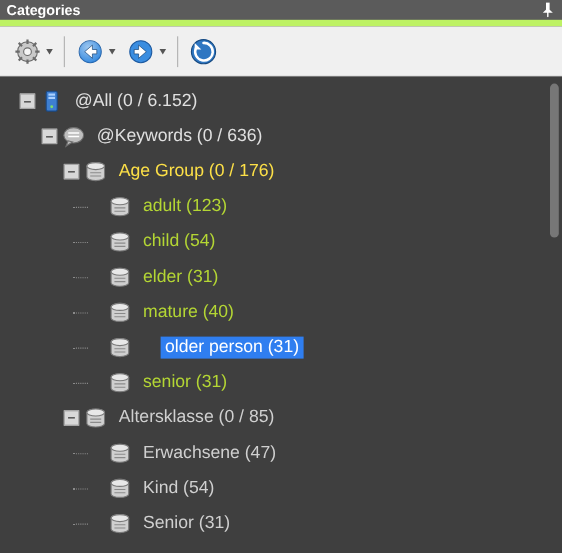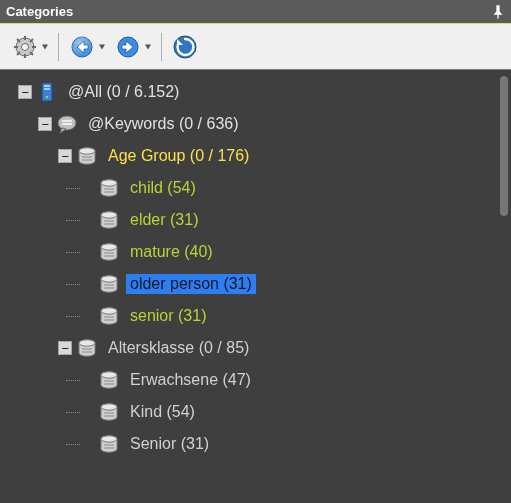--- a/index.html
+++ b/index.html
@@ -1,21 +1,21 @@
 <!DOCTYPE html>
 <html><head>
 <meta charset="utf-8">
 <style>
   * { box-sizing: border-box; margin: 0; padding: 0; }
   html, body { width: 511px; height: 503px; overflow: hidden; font-family: "Segoe UI", Tahoma, sans-serif; }
   .panel { width: 511px; height: 503px; background: #3f3f3f; display: flex; flex-direction: column; }
   .titlebar {
     height: 24px; background: #5b5b5b; color: #fff; font-weight: 600; font-size: 13px;
     display: flex; align-items: center; justify-content: space-between; padding: 0 6px;
-    border-bottom: 1px solid #bef264;
+    border-bottom: 6px solid #bef264;
   }
   .titlebar .pin { width: 14px; height: 14px; }
   .toolbar {
     height: 46px; background: #f0f0f0; display: flex; align-items: center; padding: 4px 8px;
     border-bottom: 1px solid #7a7a7a; gap: 2px;
   }
   .tool-btn, .tool-btn-split {
     display: inline-flex; align-items: center; justify-content: center;
     height: 34px; border: 1px solid transparent; border-radius: 3px; cursor: pointer;
     position: relative;
@@ -33,21 +33,21 @@
   }
   .node { display: flex; align-items: center; height: 32px; white-space: nowrap; position: relative; }
   .toggle {
     width: 14px; height: 14px; border: 1px solid #a5a5a5; background: #d8d8d8;
     display: flex; align-items: center; justify-content: center; font-size: 12px; line-height: 1;
     color: #222; margin-right: 4px; cursor: pointer; font-family: monospace;
   }
   .toggle.blank { visibility: hidden; }
   .icon { width: 22px; height: 22px; margin-right: 6px; display: inline-flex; align-items: center; justify-content: center; }
   .label { padding: 1px 4px; }
-  .label.selected { background: #2f7ef0; color: #0f172a; }
+  .label.selected { background: #2f7ef0; color: #ffffff; margin-left: 20px; }
   .kw-top { color: #e0e0e0; }
   .kw-cat  { color: #fde047; }
   .kw-leaf { color: #b4d634; }
   .kw-cat2 { color: #d0d0d0; }
   .kw-leaf2{ color: #d0d0d0; }
   .connector {
     position: absolute; border-top: 1px dotted #8a8a8a;
     height: 1px; top: 50%;
   }
   .scrollbar {
@@ -162,20 +162,34 @@
             <ellipse cx="11" cy="6" rx="8" ry="3.2" fill="#d9d9d9" stroke="#7a7a7a"></ellipse>
             <path d="M3 6 L3 16 A8 3.2 0 0 0 19 16 L19 6" fill="#cfcfcf" stroke="#7a7a7a"></path>
             <ellipse cx="11" cy="6" rx="8" ry="3.2" fill="#e8e8e8" stroke="#7a7a7a"></ellipse>
             <line x1="6" y1="12" x2="16" y2="12" stroke="#8a8a8a"></line>
             <line x1="6" y1="15" x2="16" y2="15" stroke="#8a8a8a"></line>
           </svg>
         </span>
         <span class="label kw-cat">Age Group (0 / 176)</span>
       </div>
 
+      <div class="node" style="padding-left:76px">
+        <span class="connector" style="left:62px; width:14px"></span>
+        <span class="toggle blank">·</span>
+        <span class="icon">
+          <svg width="22" height="22" viewBox="0 0 22 22">
+              <ellipse cx="11" cy="6" rx="8" ry="3.2" fill="#d9d9d9" stroke="#7a7a7a"></ellipse>
+              <path d="M3 6 L3 16 A8 3.2 0 0 0 19 16 L19 6" fill="#cfcfcf" stroke="#7a7a7a"></path>
+              <ellipse cx="11" cy="6" rx="8" ry="3.2" fill="#e8e8e8" stroke="#7a7a7a"></ellipse>
+              <line x1="6" y1="12" x2="16" y2="12" stroke="#8a8a8a"></line>
+              <line x1="6" y1="15" x2="16" y2="15" stroke="#8a8a8a"></line>
+            </svg>
+        </span>
+        <span class="label kw-leaf">adult (123)</span>
+      </div>
 
       <div class="node" style="padding-left:76px">
         <span class="connector" style="left:62px; width:14px"></span>
         <span class="toggle blank">·</span>
         <span class="icon">
           <svg width="22" height="22" viewBox="0 0 22 22">
               <ellipse cx="11" cy="6" rx="8" ry="3.2" fill="#d9d9d9" stroke="#7a7a7a"></ellipse>
               <path d="M3 6 L3 16 A8 3.2 0 0 0 19 16 L19 6" fill="#cfcfcf" stroke="#7a7a7a"></path>
               <ellipse cx="11" cy="6" rx="8" ry="3.2" fill="#e8e8e8" stroke="#7a7a7a"></ellipse>
               <line x1="6" y1="12" x2="16" y2="12" stroke="#8a8a8a"></line>

